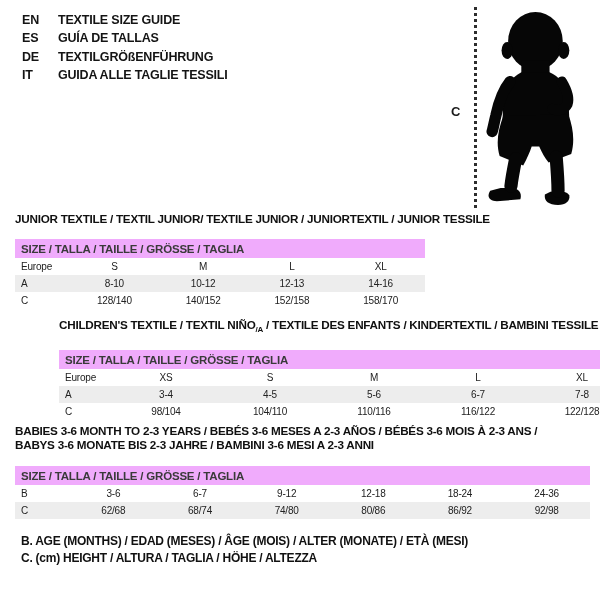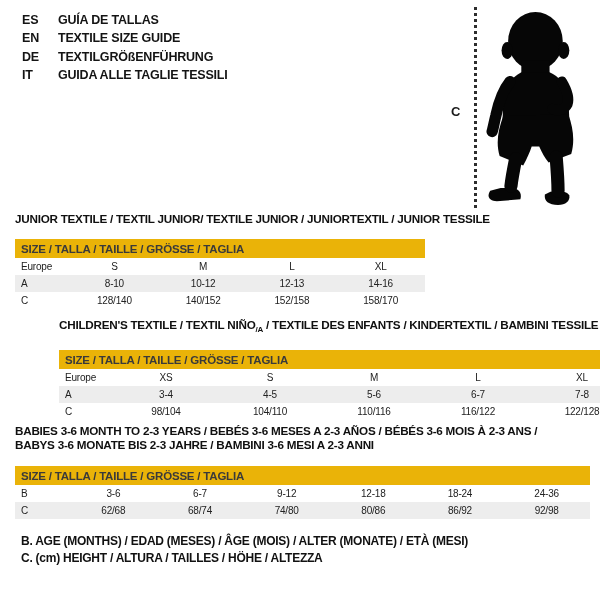--- a/index.html
+++ b/index.html
@@ -15,45 +15,45 @@
   
   .fig{position:absolute;left:440px;top:0;width:160px;height:215px;}
   .dash-line{position:absolute;left:34px;top:7px;width:3px;height:202px;
     background:repeating-linear-gradient(to bottom,#2d2d2d 0 3px,transparent 3px 6px);}
   .fig-label{position:absolute;left:11px;top:104px;font-weight:bold;font-size:13px;color:#1a1a1a;}
   .baby-svg{position:absolute;left:38px;top:6px;}
   
   .tbl-title{font-weight:bold;font-size:11.7px;letter-spacing:-0.25px;color:#101010;line-height:14px;white-space:nowrap;}
   .tbl-title sub{font-size:8px;}
   .size-table{border-collapse:collapse;table-layout:fixed;width:100%;margin-top:13px;}
-  .size-table th{background:#eab308;text-align:left;font-weight:bold;font-size:11.5px;
+  .size-table th{background:#f0abfc;text-align:left;font-weight:bold;font-size:11.5px;
     color:#3a3a3a;height:19px;padding:0 0 0 6px;letter-spacing:-0.2px;}
   .size-table td{font-size:10px;font-weight:400;color:#222;text-align:center;height:17px;padding:0;letter-spacing:-0.2px;}
   .size-table td.lbl{text-align:left;padding-left:6px;}
   .size-table tr.shaded td{background:#ededed;}
   .tsec{position:absolute;left:15px;}
   .tsec.t1{top:212px;width:410px;}
   .tsec.t2{top:318px;width:575px;margin-left:44px;}
   .tsec.t3{top:424px;width:575px;}
   .t3 .size-table{margin-top:14px;}
   
   .notes{position:absolute;left:21px;top:533px;}
   .note{font-weight:bold;font-size:12px;line-height:17.4px;letter-spacing:-0.25px;color:#111;white-space:nowrap;}
 </style>
 </head>
 <body>
 
 <div class="lang-block">
   <div class="lang-row">
+    <span class="lang-code">EN</span>
+    <span class="lang-title">TEXTILE SIZE GUIDE</span>
+  </div>
+  <div class="lang-row">
     <span class="lang-code">ES</span>
     <span class="lang-title">GUÍA DE TALLAS</span>
-  </div>
-  <div class="lang-row">
-    <span class="lang-code">EN</span>
-    <span class="lang-title">TEXTILE SIZE GUIDE</span>
   </div>
   <div class="lang-row">
     <span class="lang-code">DE</span>
     <span class="lang-title">TEXTILGRÖßENFÜHRUNG</span>
   </div>
   <div class="lang-row">
     <span class="lang-code">IT</span>
     <span class="lang-title">GUIDA ALLE TAGLIE TESSILI</span>
   </div>
 </div>
@@ -203,14 +203,14 @@
         <td>80/86</td>
         <td>86/92</td>
         <td>92/98</td>
       </tr>
     </tbody>
   </table>
 </div>
 
 <div class="notes">
   <div class="note">B. AGE (MONTHS) / EDAD (MESES) / ÂGE (MOIS) / ALTER (MONATE) / ETÀ (MESI)</div>
-  <div class="note">C. (cm) HEIGHT / ALTURA / TAILLES / HÖHE / ALTEZZA</div>
+  <div class="note">C. (cm) HEIGHT / ALTURA / TAGLIA / HÖHE / ALTEZZA</div>
 </div>
 
 </body></html>

